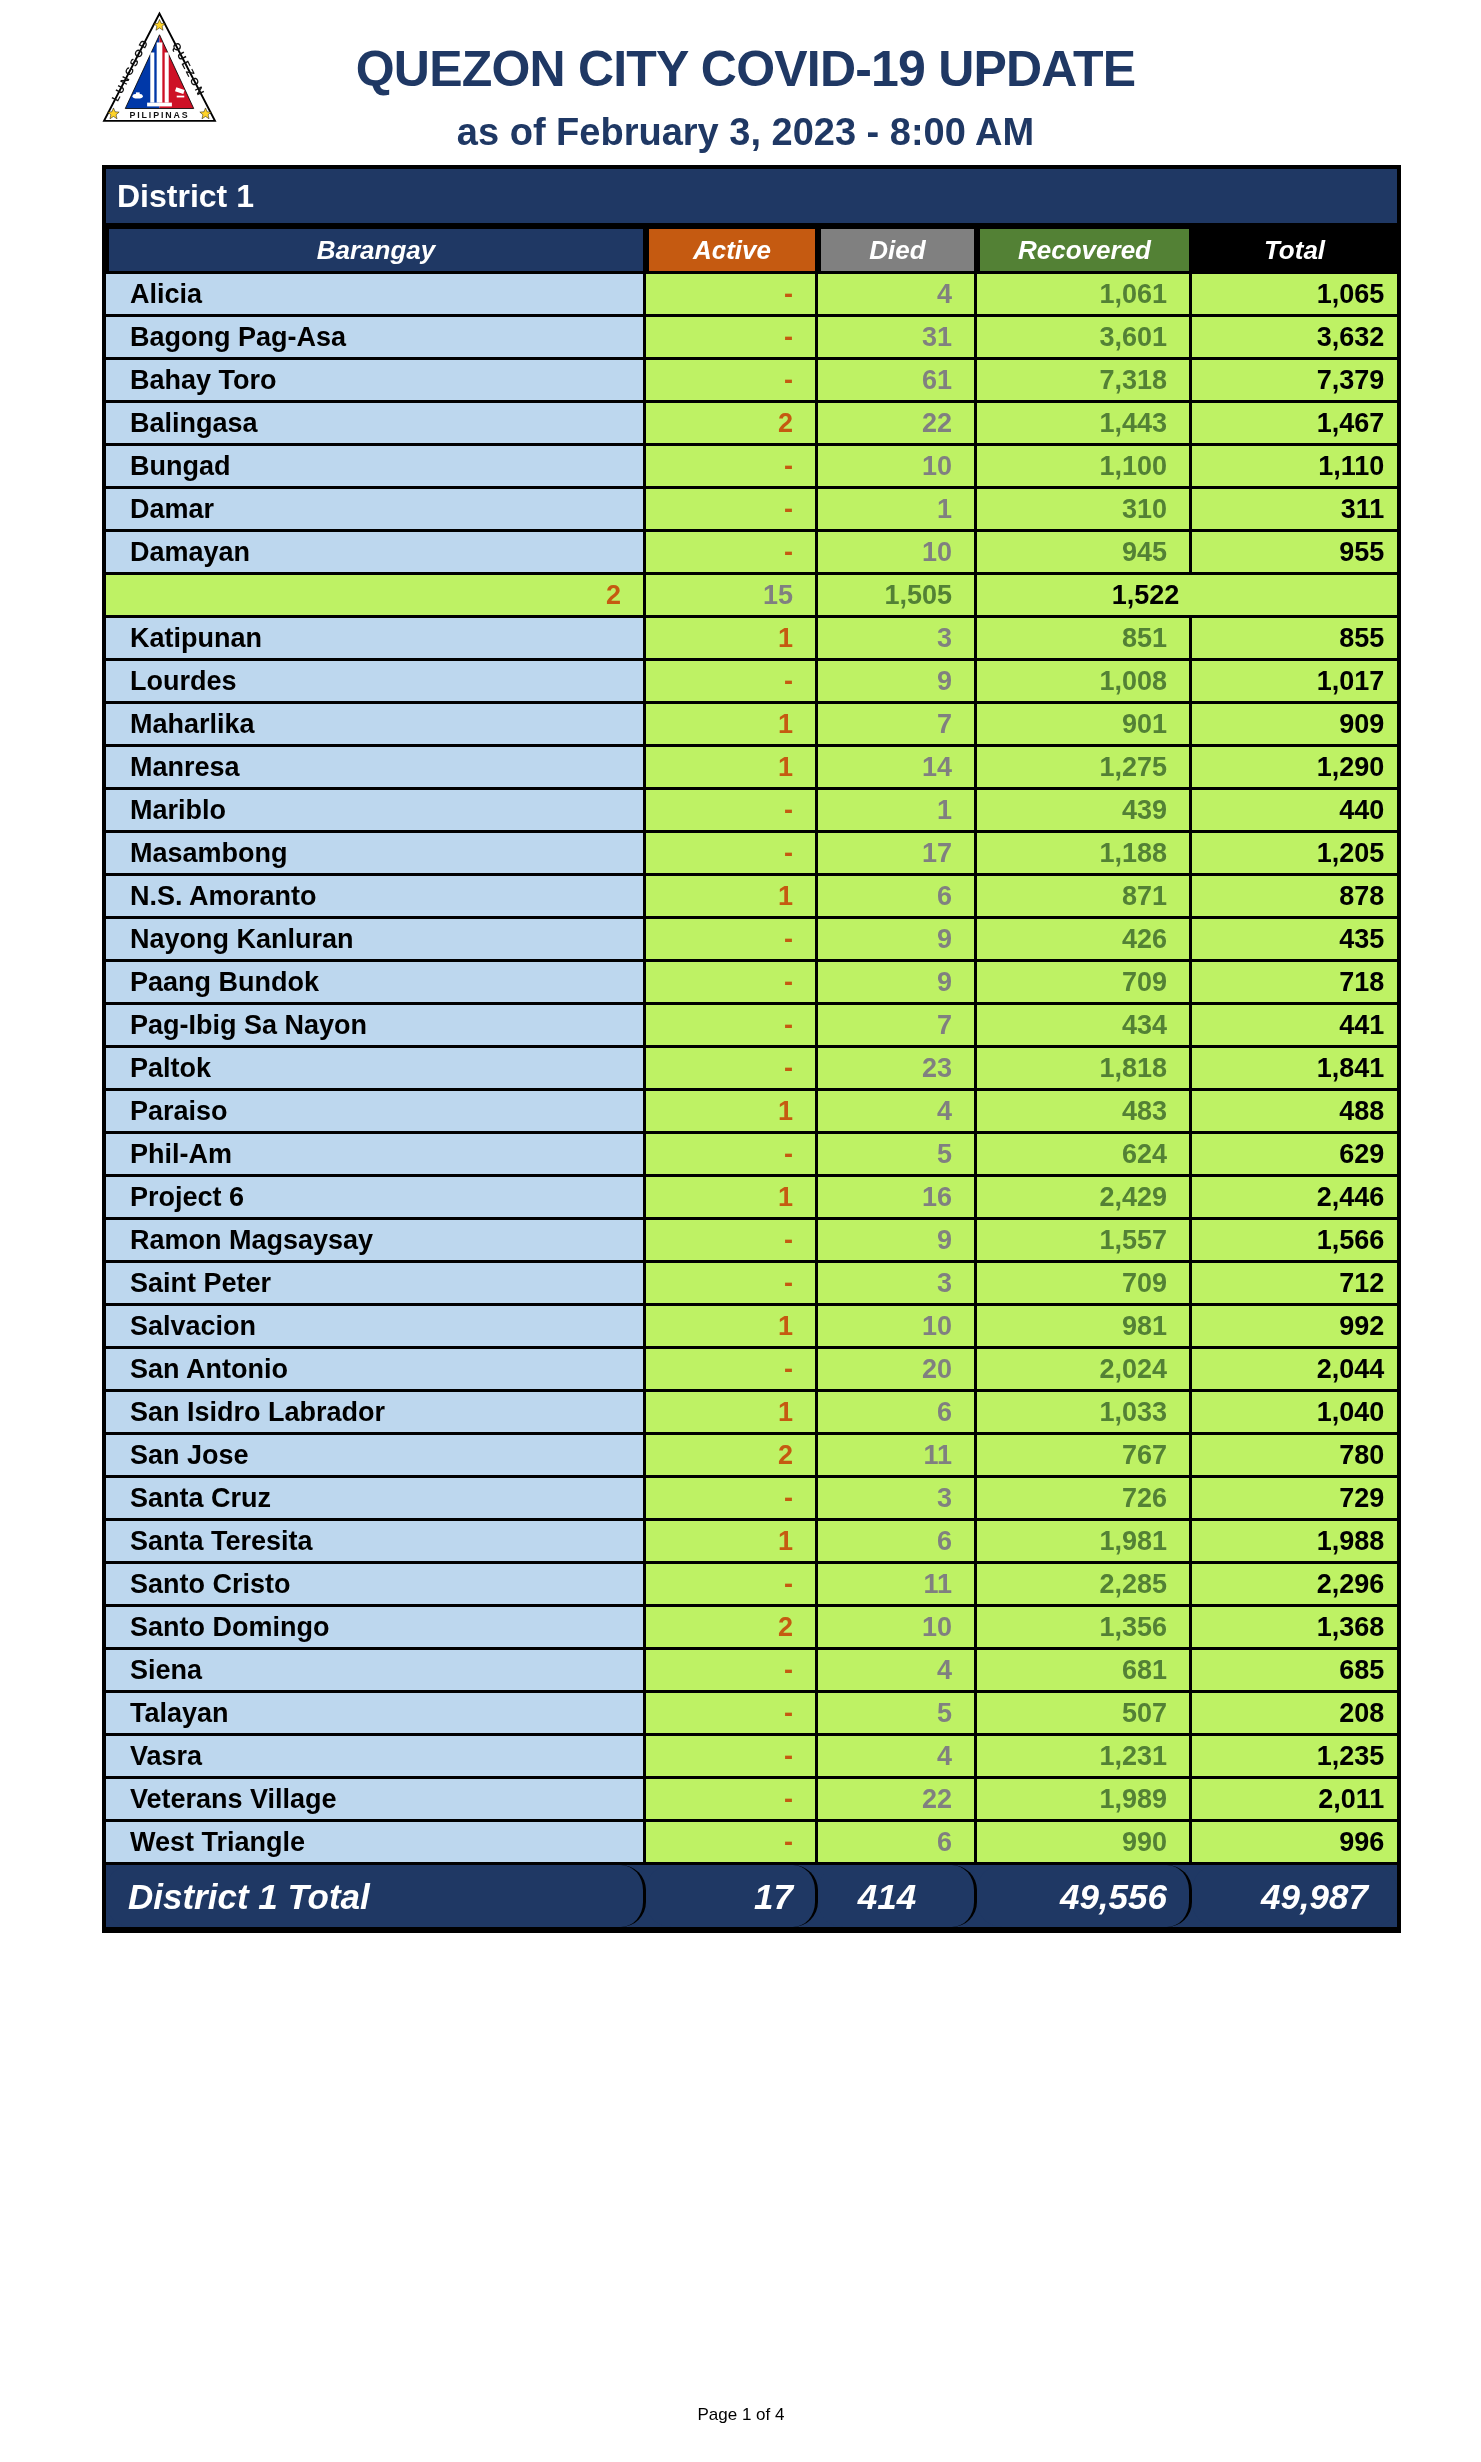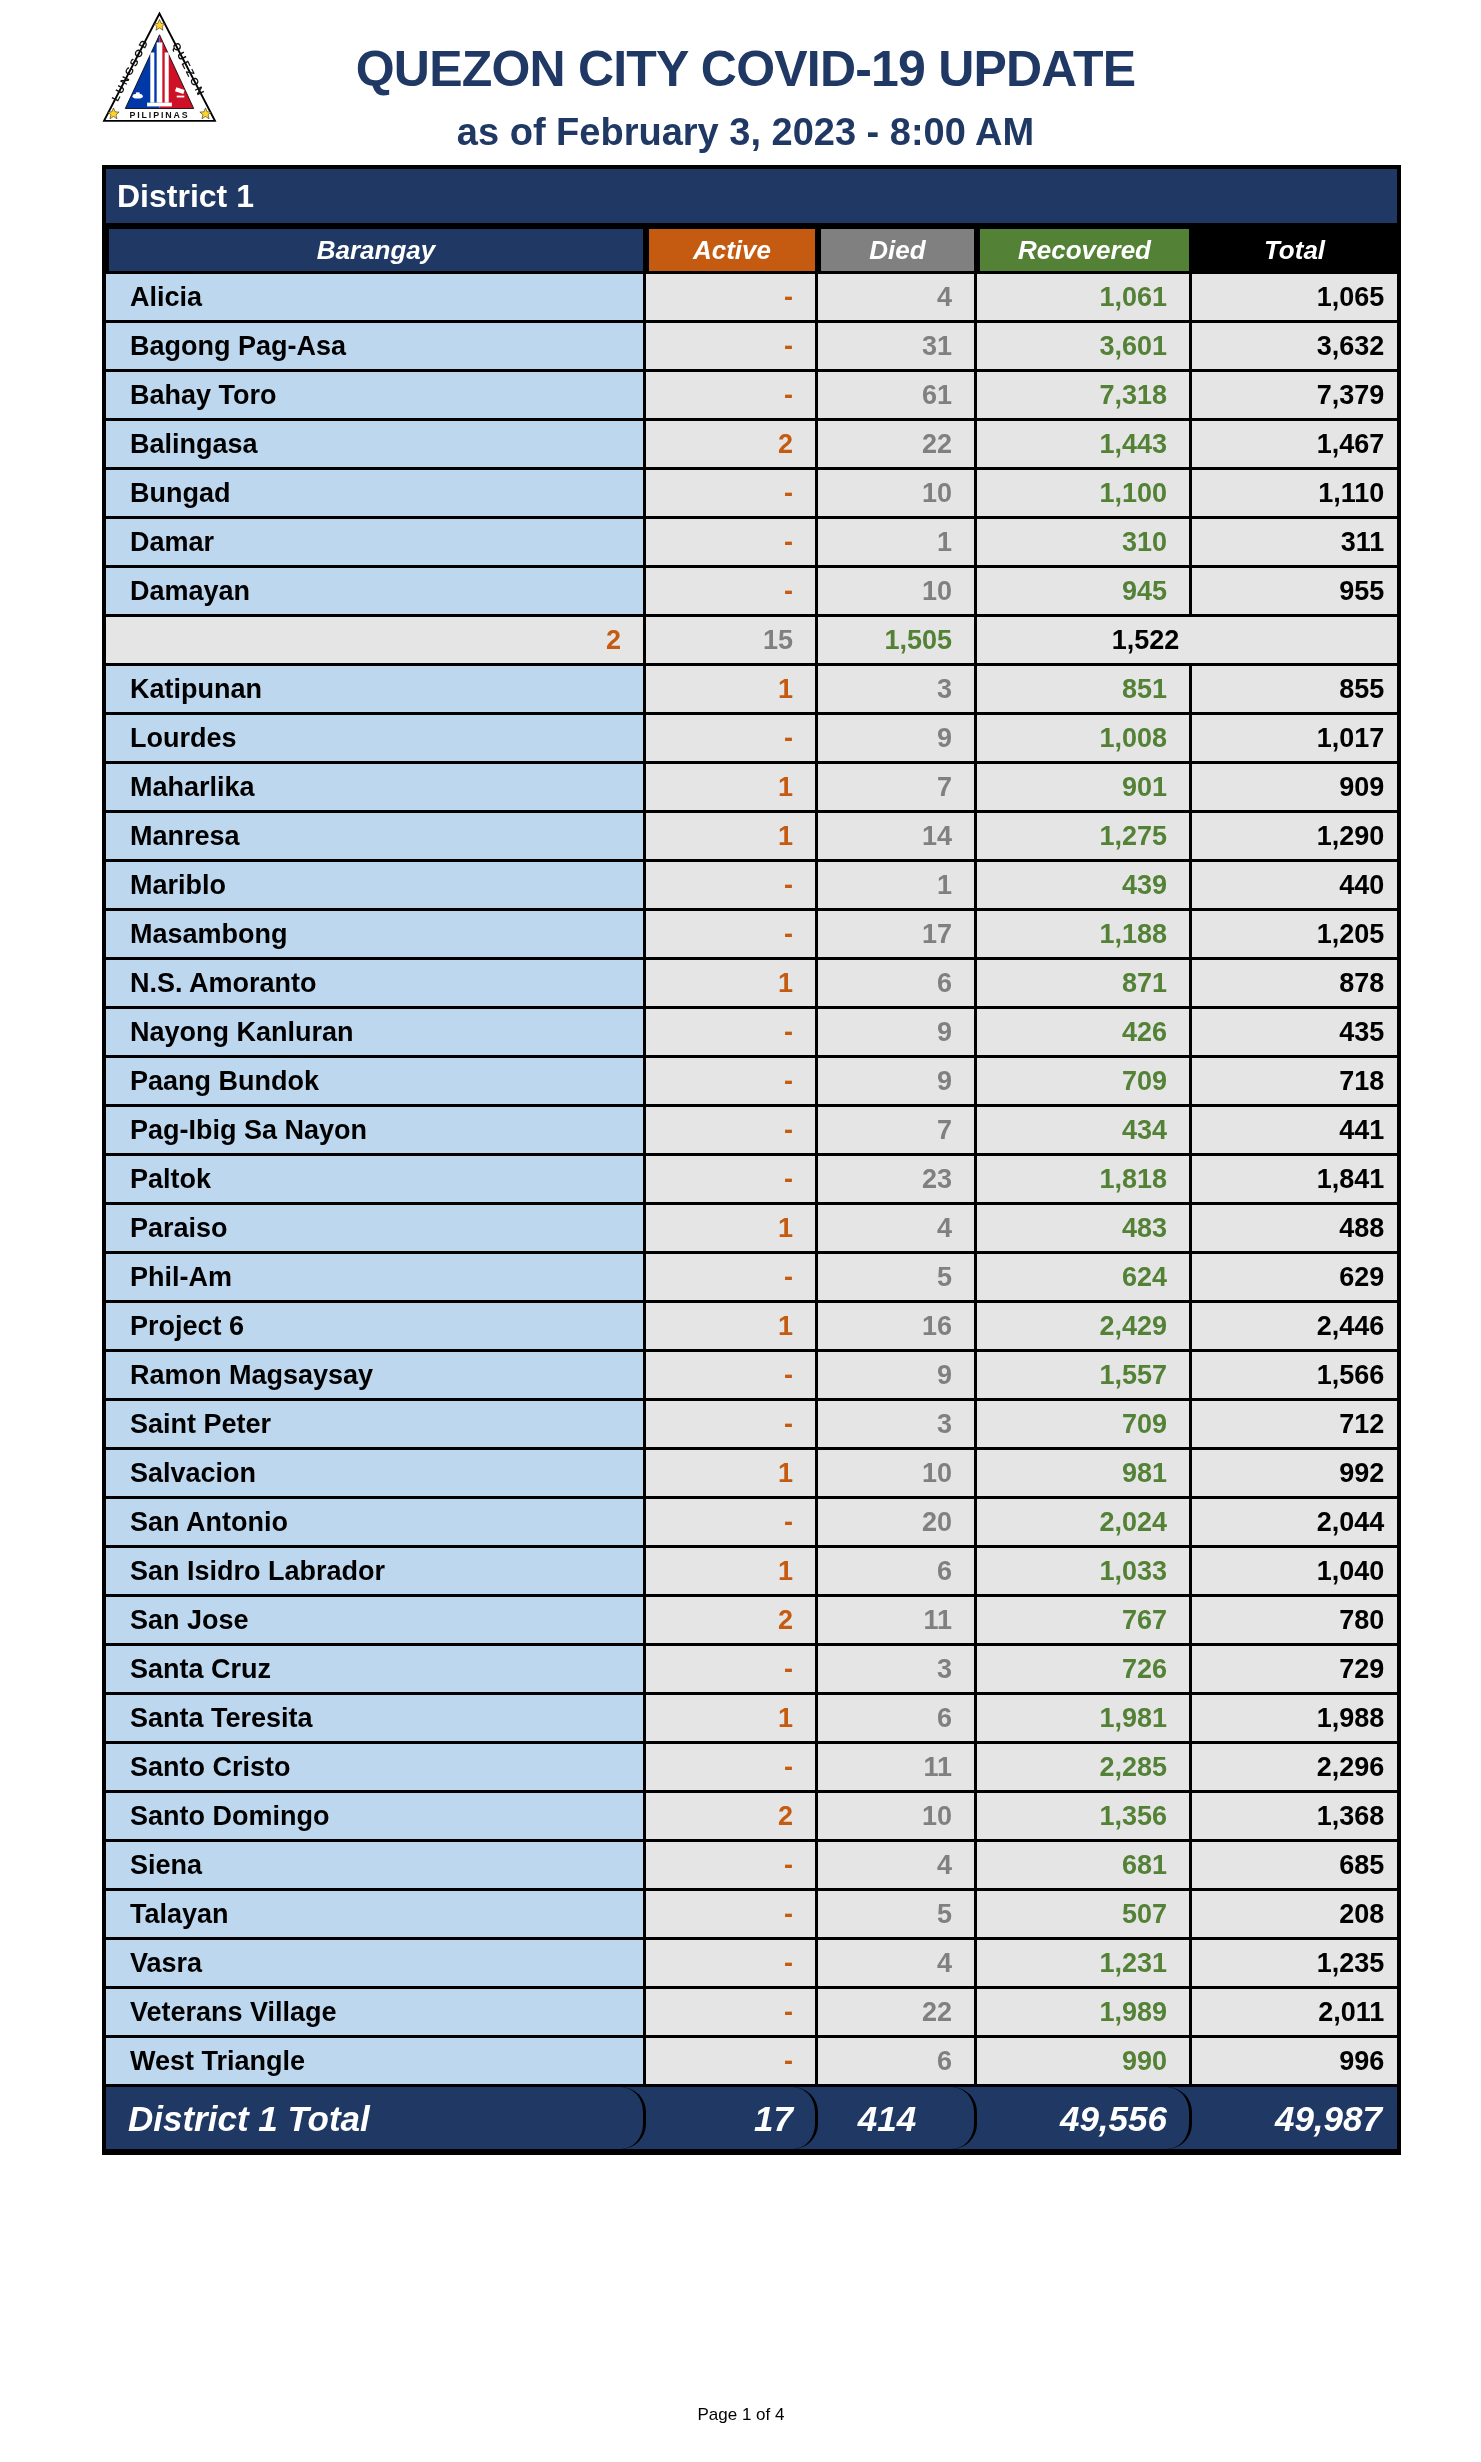--- a/index.html
+++ b/index.html
@@ -32,40 +32,40 @@
   .col-header-row{height:48px;background:#000;}
   .ch{
     border:3.2px solid #000;display:flex;align-items:center;justify-content:center;
     color:#fff;font-style:italic;font-weight:bold;font-size:26px;
   }
   .ch.c-barangay{background:var(--c-navy);}
   .ch.c-active{background:var(--c-orange);}
   .ch.c-died{background:var(--c-gray);}
   .ch.c-recovered{background:var(--c-green);}
   .ch.c-total{background:var(--c-black);}
-  .data-row{height:49px;border-bottom:3.2px solid #000;background:#e5e5e5;}
+  .data-row{height:43px;border-bottom:3.2px solid #000;background:#bef264;}
   .cell{display:flex;align-items:center;font-weight:bold;font-size:27px;line-height:1;}
   .cell.name{
     background:var(--c-light_blue);color:#000;justify-content:flex-start;
     padding-left:24px;border-right:3.2px solid #000;
   }
   .cell.num{justify-content:flex-end;padding-right:22px;border-right:3.2px solid #000;}
   .cell.active{color:var(--c-orange);}
   .cell.died{color:var(--c-gray);}
   .cell.recovered{color:var(--c-green);}
   .cell.total{color:#000;border-right:none;padding-right:12.7px;}
   .total-row{height:62px;background:var(--c-navy);}
   .tcell{
     background:var(--c-navy);color:#fff;font-weight:bold;font-style:italic;font-size:35px;
     display:flex;align-items:center;justify-content:flex-end;
     border-right:3.2px solid #000;padding-right:22px;line-height:1;border-radius:25px;
   }
   .tcell.t-label{justify-content:flex-start;padding-left:22px;}
   .tcell.t-died{justify-content:center;padding-right:18px;}
-  .tcell.t-total{border-right:none;padding-right:15px;}
+  .tcell.t-total{border-right:none;padding-right:29px;}
   
   .page-footer{position:absolute;top:2405px;left:0;width:100%;text-align:center;
     font-size:17px;color:#000;}
 </style>
 </head>
 <body>
 
 <div class="page">
 
   <svg class="logo" viewBox="0 0 100 100">

